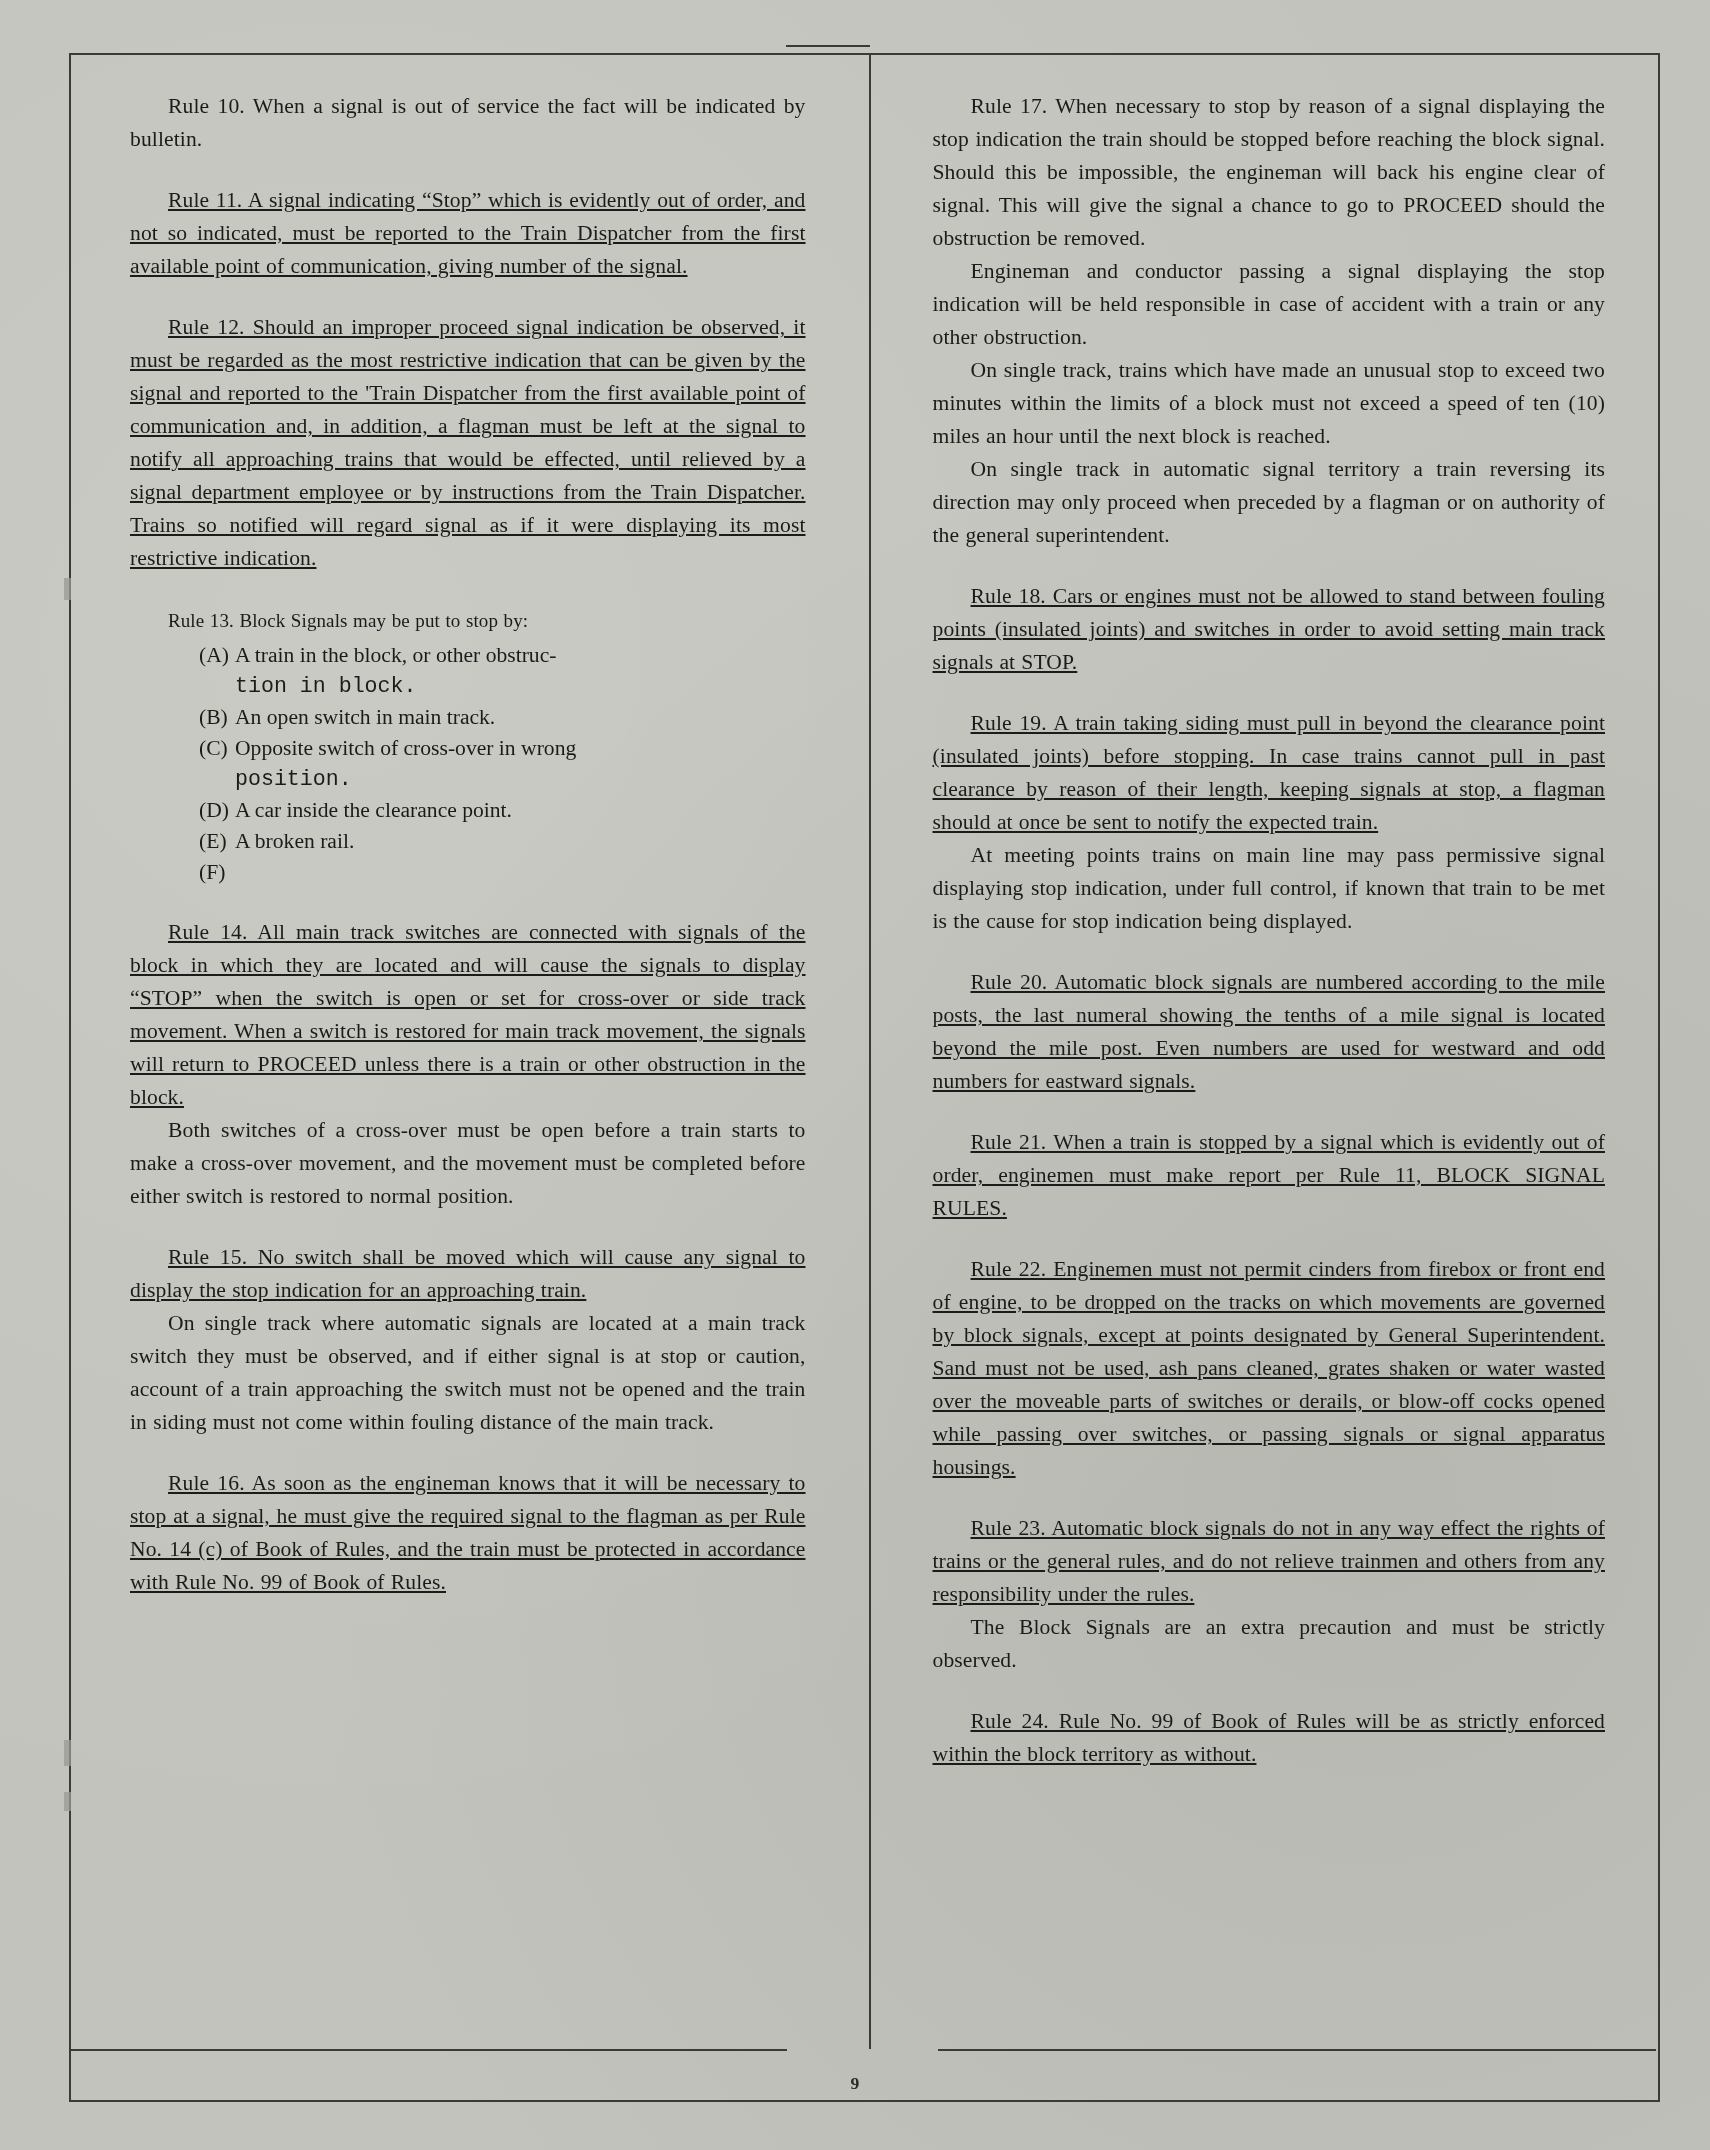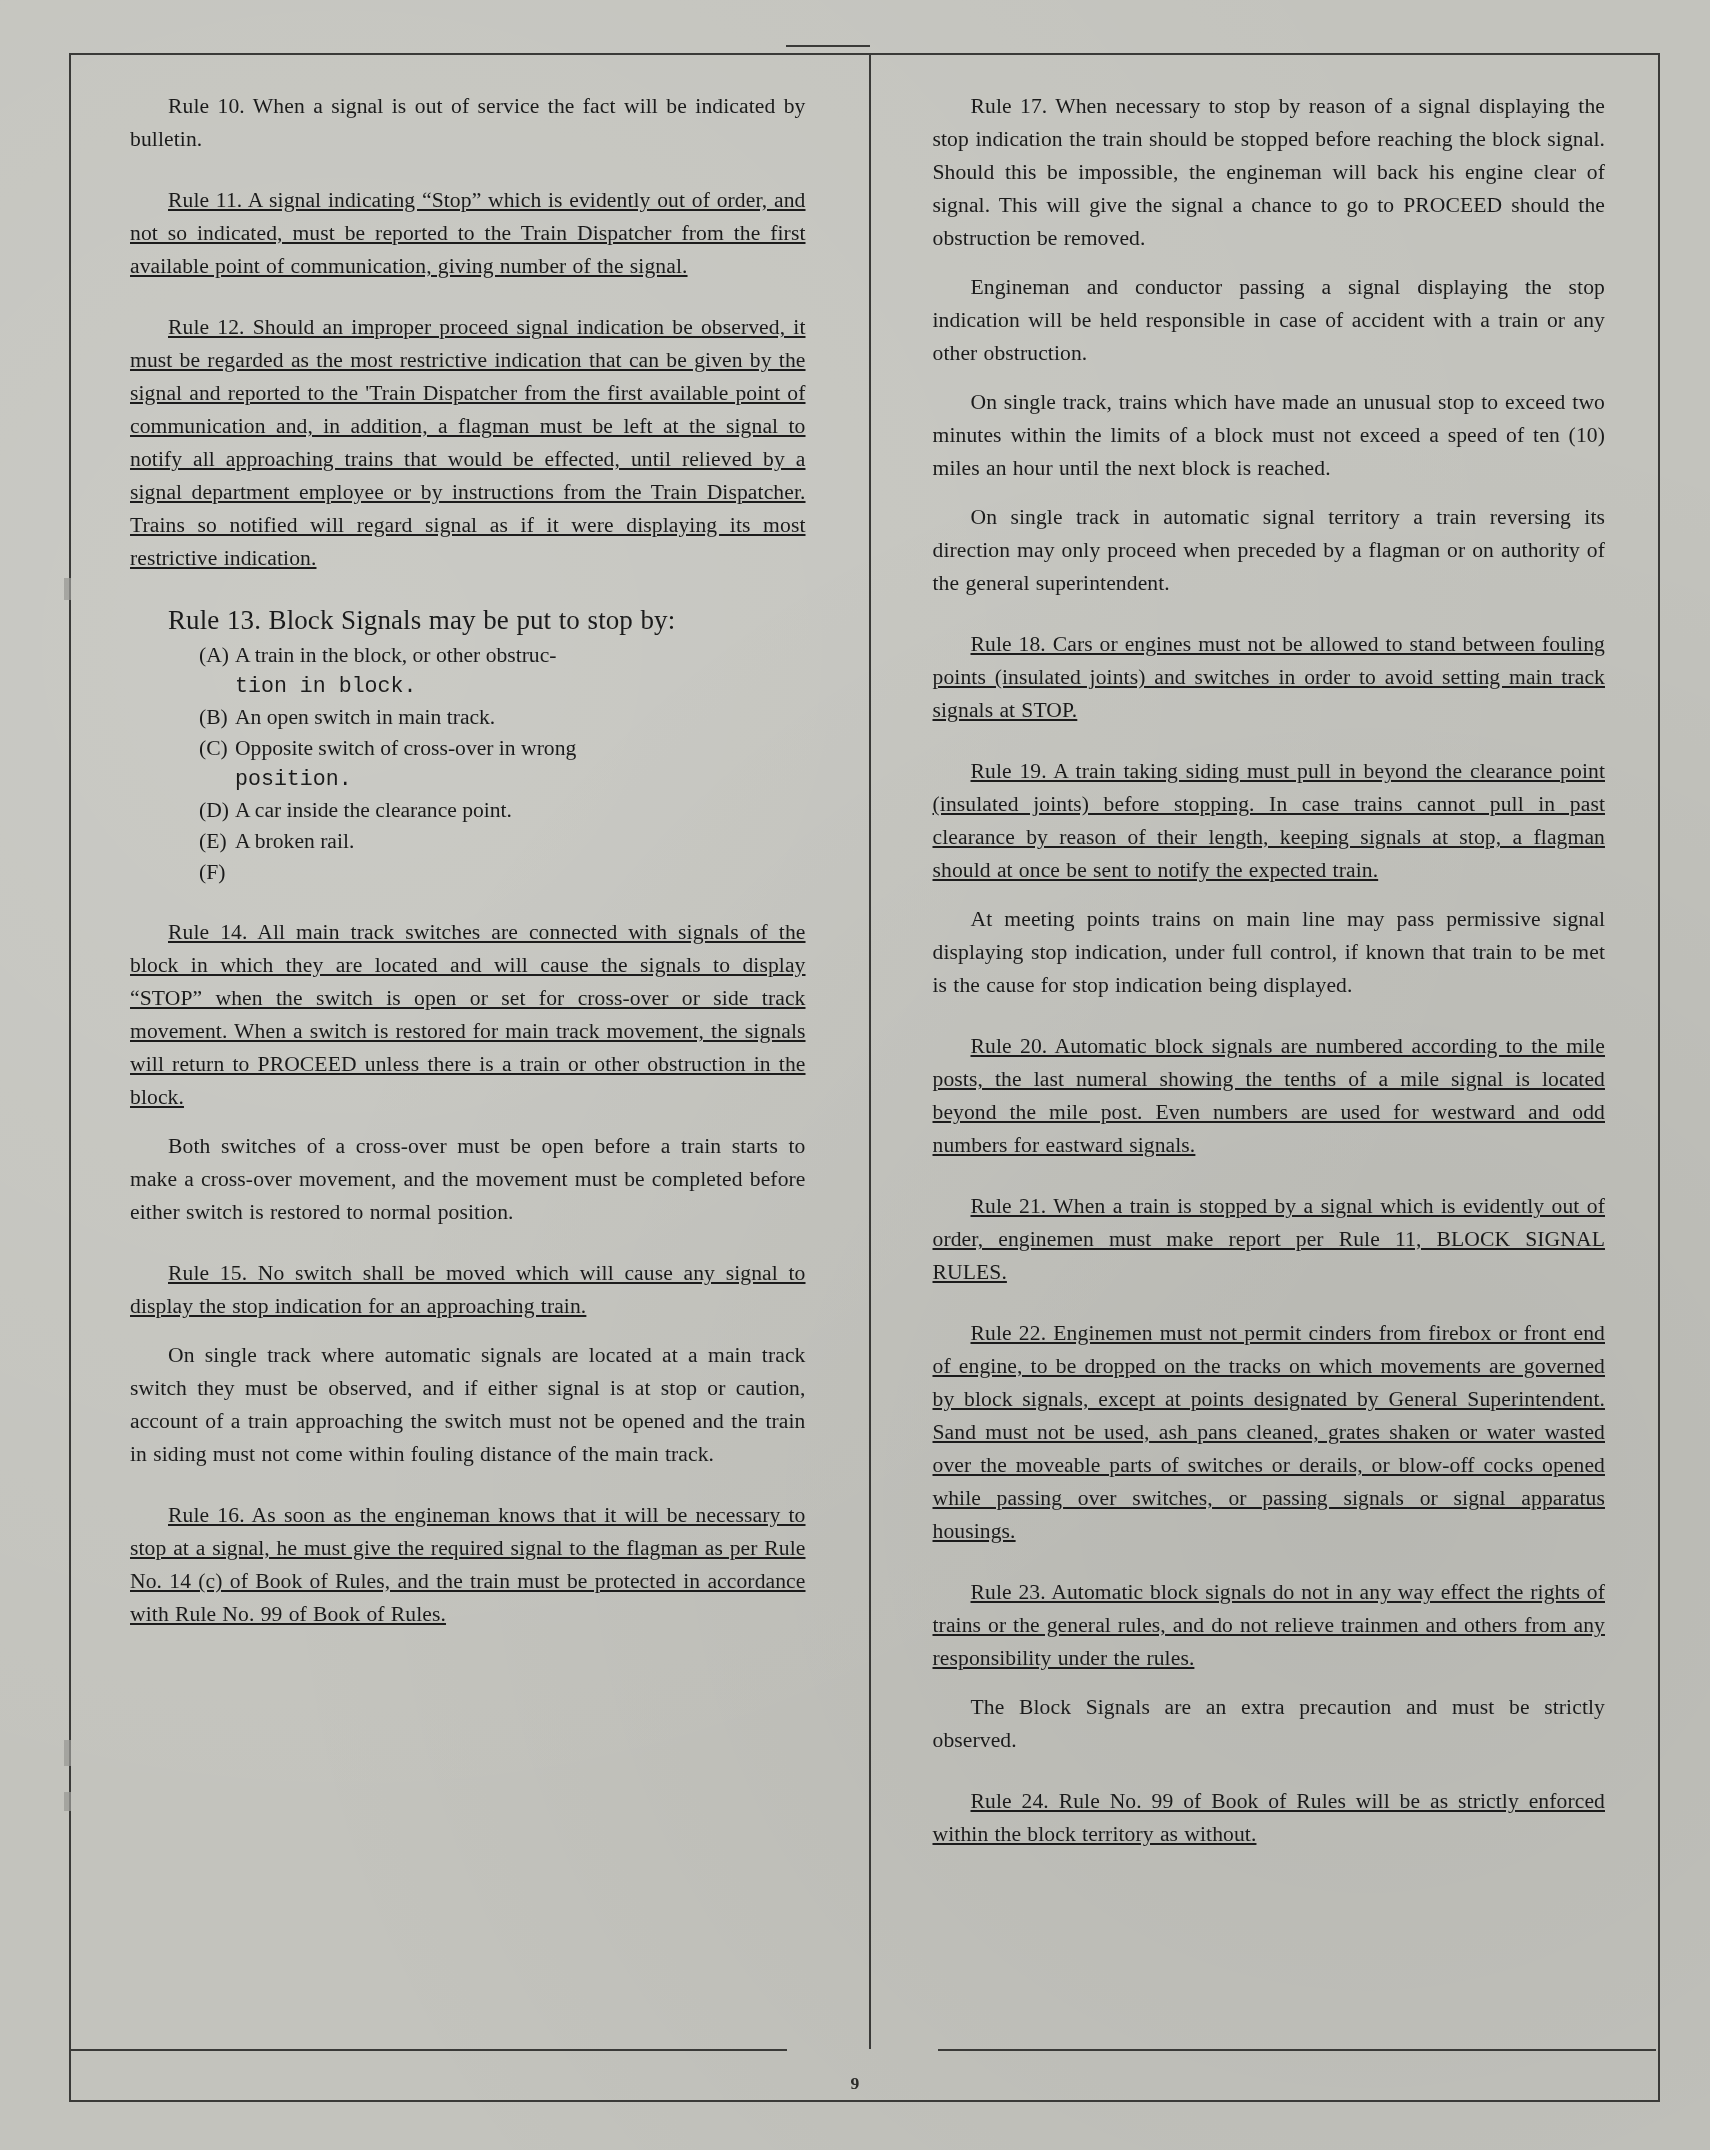--- a/index.html
+++ b/index.html
@@ -92,31 +92,31 @@
     text-align: justify;
     text-indent: 38px;
     letter-spacing: 0.1px;
     word-spacing: 0.7px;
   }
   p.gap {
     margin-top: 28px;
     text-decoration: underline;
   }
   p.tight {
-    margin-top: 16px;
+    margin-top: 0;
   }
   p.noindent {
     text-indent: 0;
   }
   
   .rule13 {
     margin-top: 29px;
   }
   .rule13-head {
-    font-size: 27px;
+    font-size: 19px;
     line-height: 33px;
     text-indent: 0;
     margin-left: 38px;
   }
   .list {
     margin-top: 2.9px;
     margin-left: 38px;
   }
   .list-item {
     display: flex;

